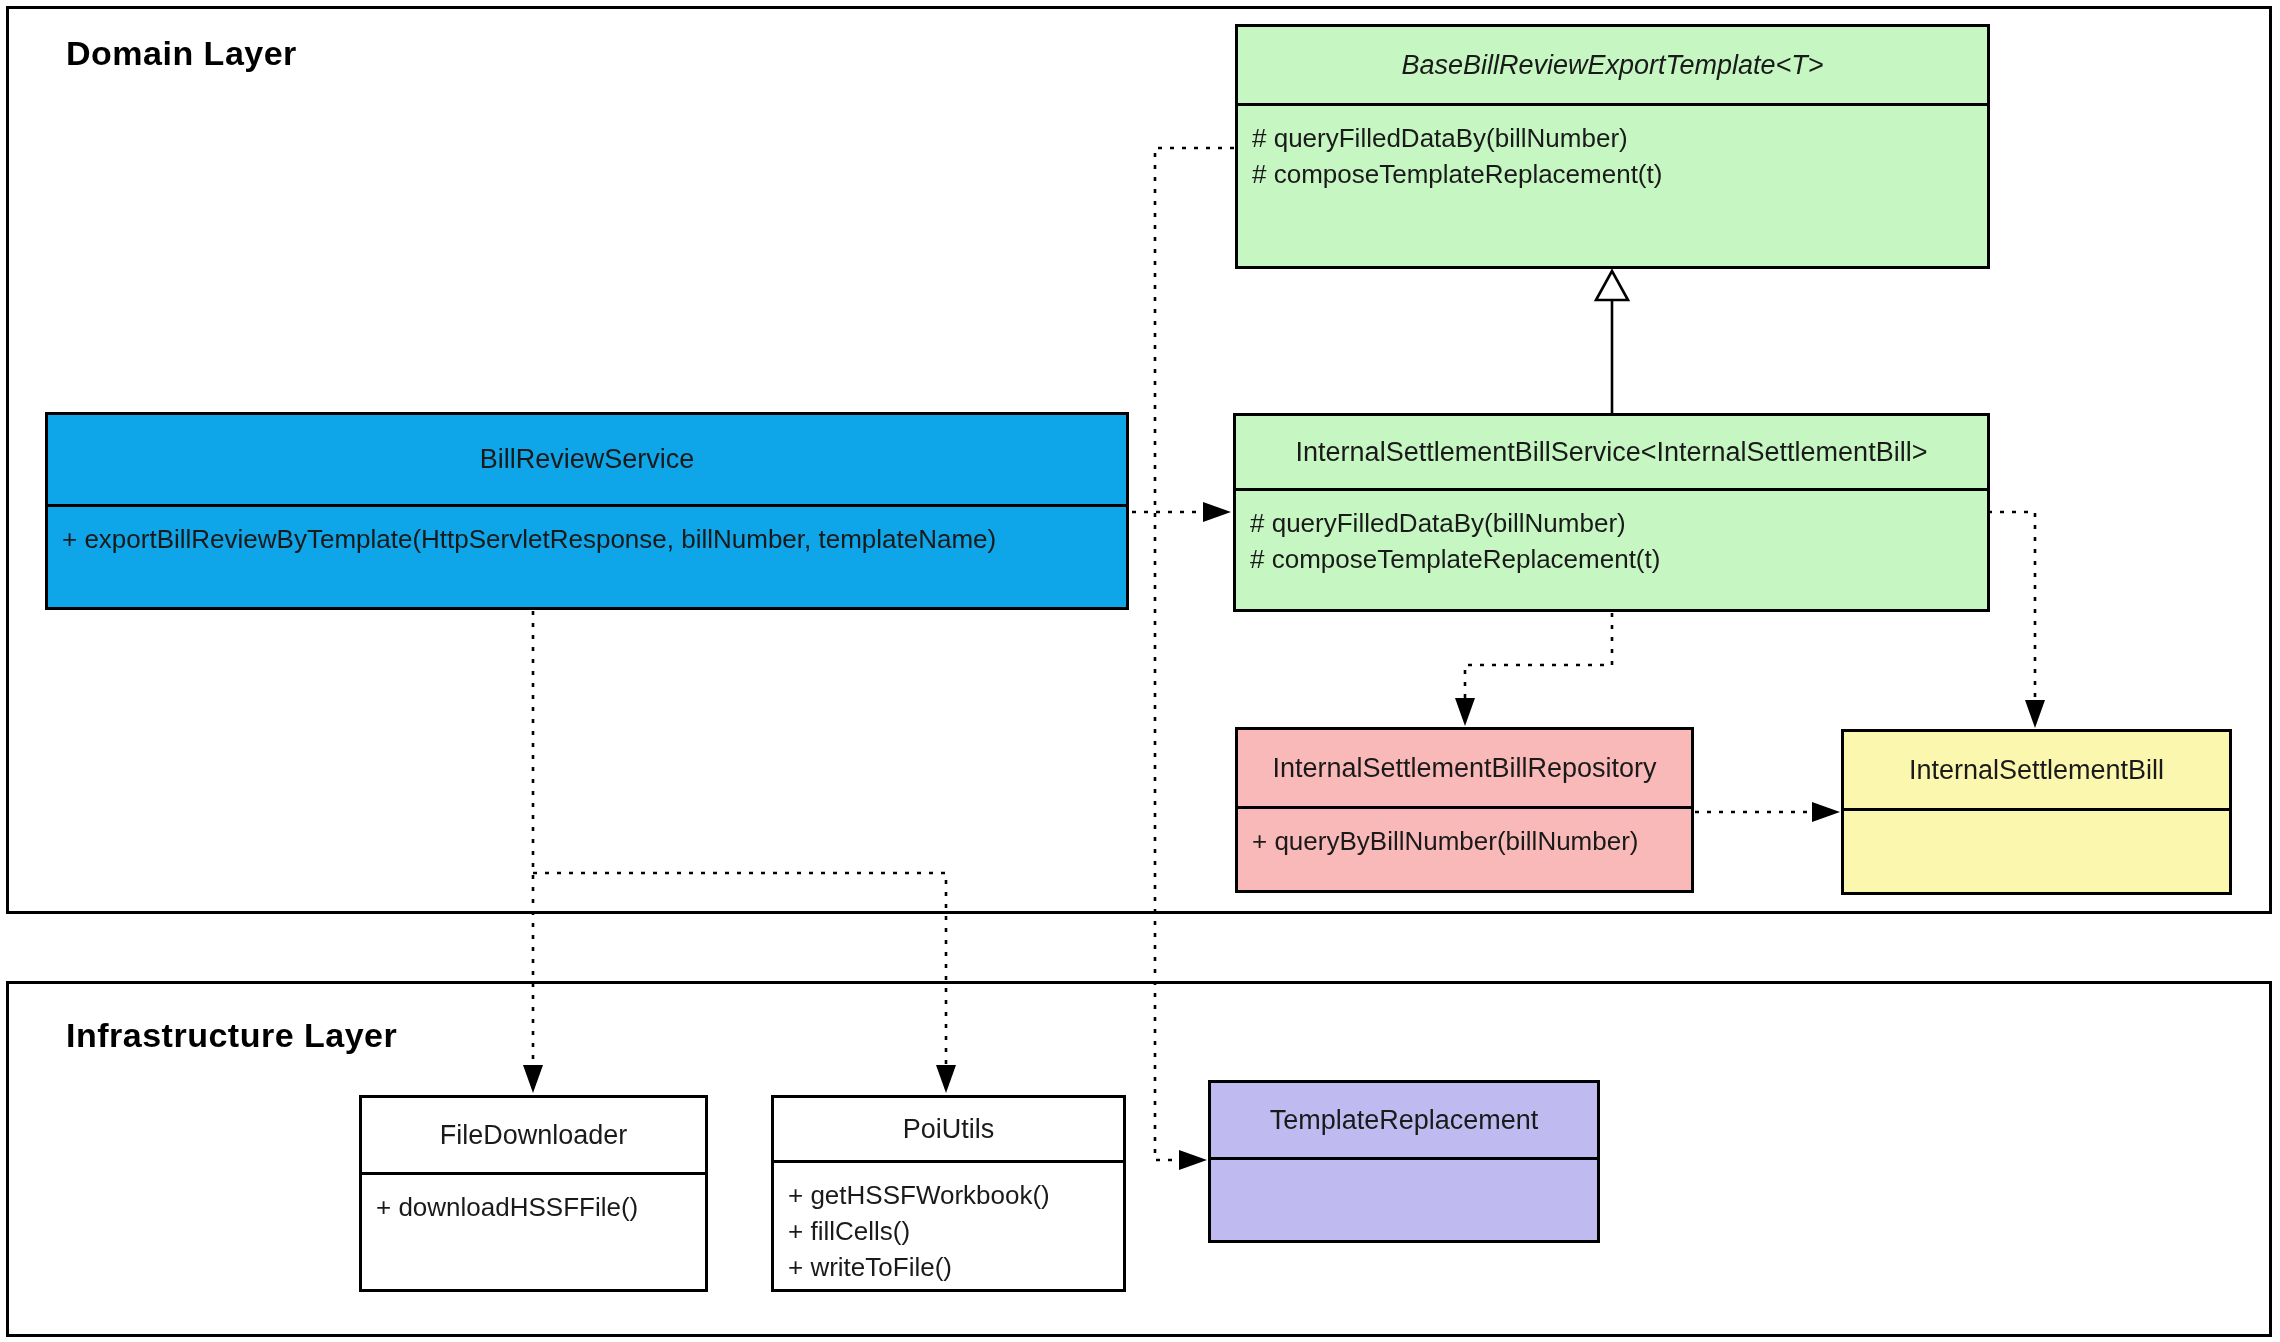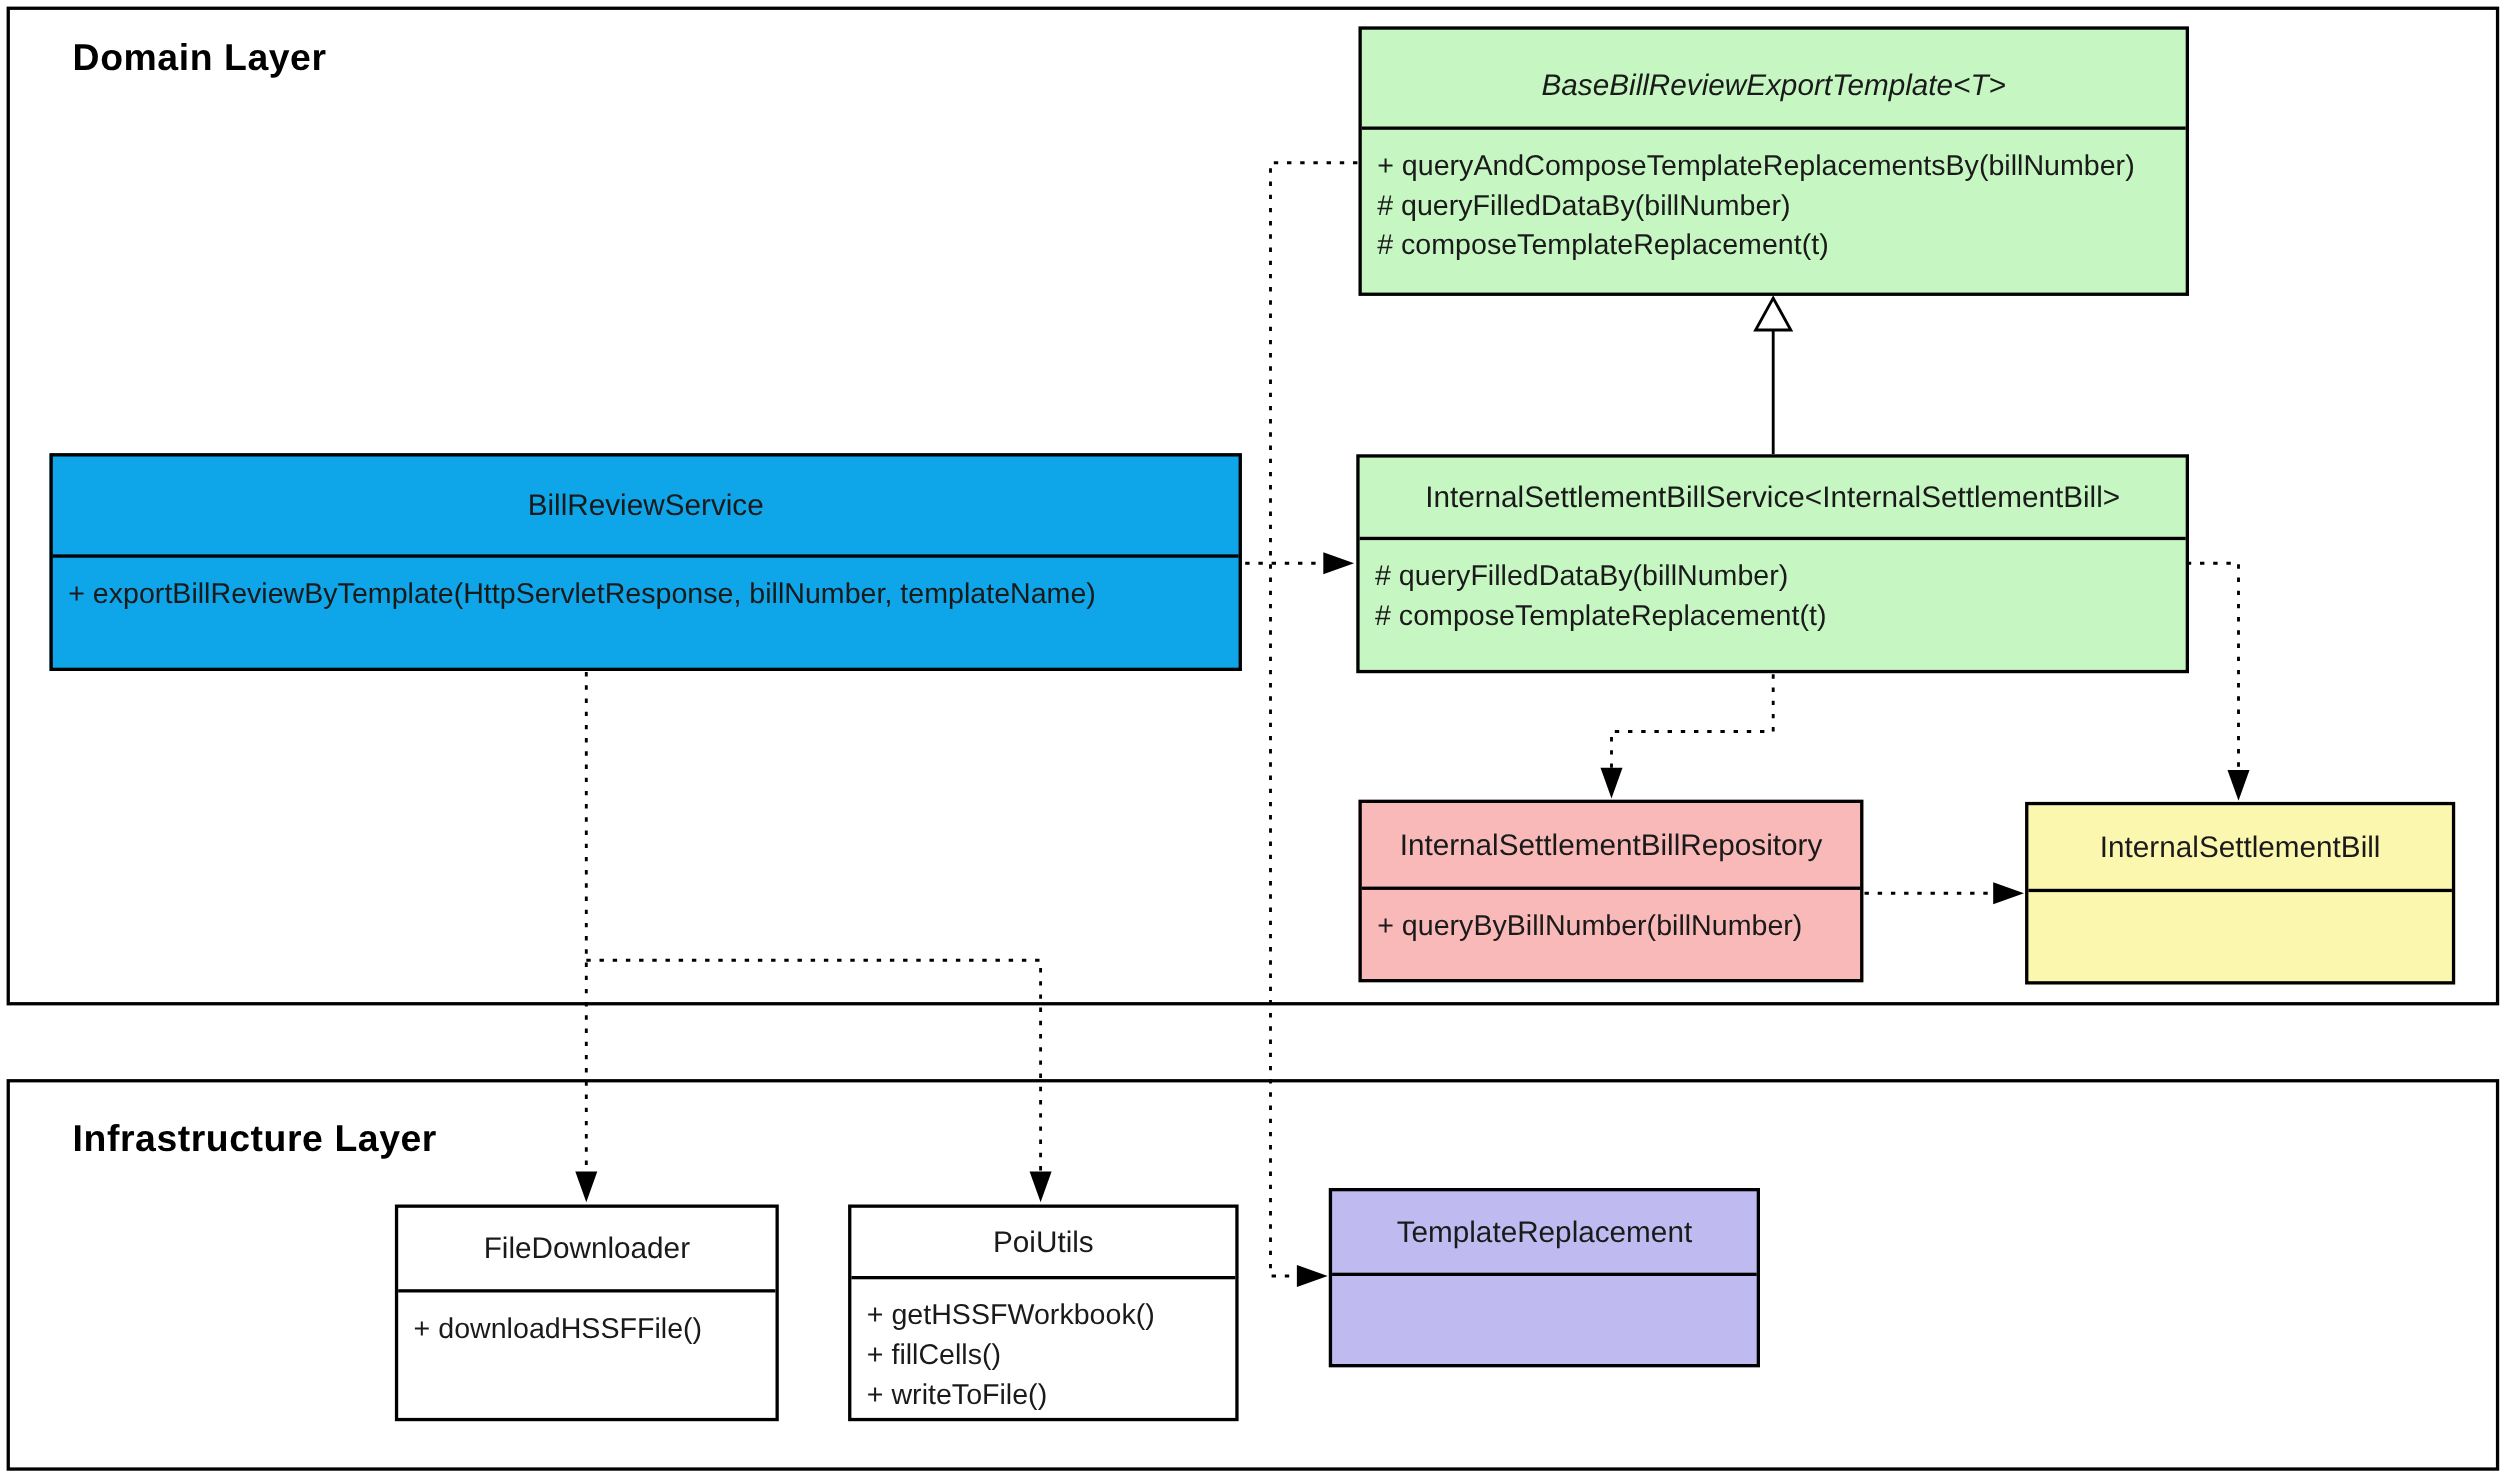--- a/index.html
+++ b/index.html
@@ -40,21 +40,21 @@
   .uml-title{
     display:flex;
     align-items:center;
     justify-content:center;
     border-bottom:3px solid #000;
     font-size:27px;
     box-sizing:border-box;
     flex:0 0 auto;
     white-space:nowrap;
   }
-  .uml-title.italic{font-style:italic;margin-top:12px;}
+  .uml-title.italic{font-style:italic;}
   .uml-body{
     flex:1 1 auto;
     padding:14px 14px 0 14px;
     box-sizing:border-box;
   }
   .uml-method{
     font-size:26px;
     line-height:36px;
     white-space:nowrap;
   }
@@ -109,21 +109,20 @@
 
     <g>
       <path d="M533,873 H946 V1066" fill="none" stroke="#000" stroke-width="2.6" stroke-dasharray="4 8"></path>
       <polygon points="946,1093 936,1065 956,1065" fill="#000"></polygon>
     </g>
   </svg>
 
   <div class="uml-class" style="left: 1235px; top: 24px; width: 755px; height: 245px; background-color: rgb(198, 246, 194);">
     <div class="uml-title italic" style="height:79px;">BaseBillReviewExportTemplate&lt;T&gt;</div>
     <div class="uml-body">
-      <div class="uml-method">+ queryAndComposeTemplateReplacementsBy(billNumber)</div>
       <div class="uml-method"># queryFilledDataBy(billNumber)</div>
       <div class="uml-method"># composeTemplateReplacement(t)</div>
     </div>
   </div>
 
   <div class="uml-class" style="left: 45px; top: 412px; width: 1084px; height: 198px; background-color: #0ea5e9;">
     <div class="uml-title" style="height:92px;">BillReviewService</div>
     <div class="uml-body">
       <div class="uml-method">+ exportBillReviewByTemplate(HttpServletResponse, billNumber, templateName)</div>
     </div>

